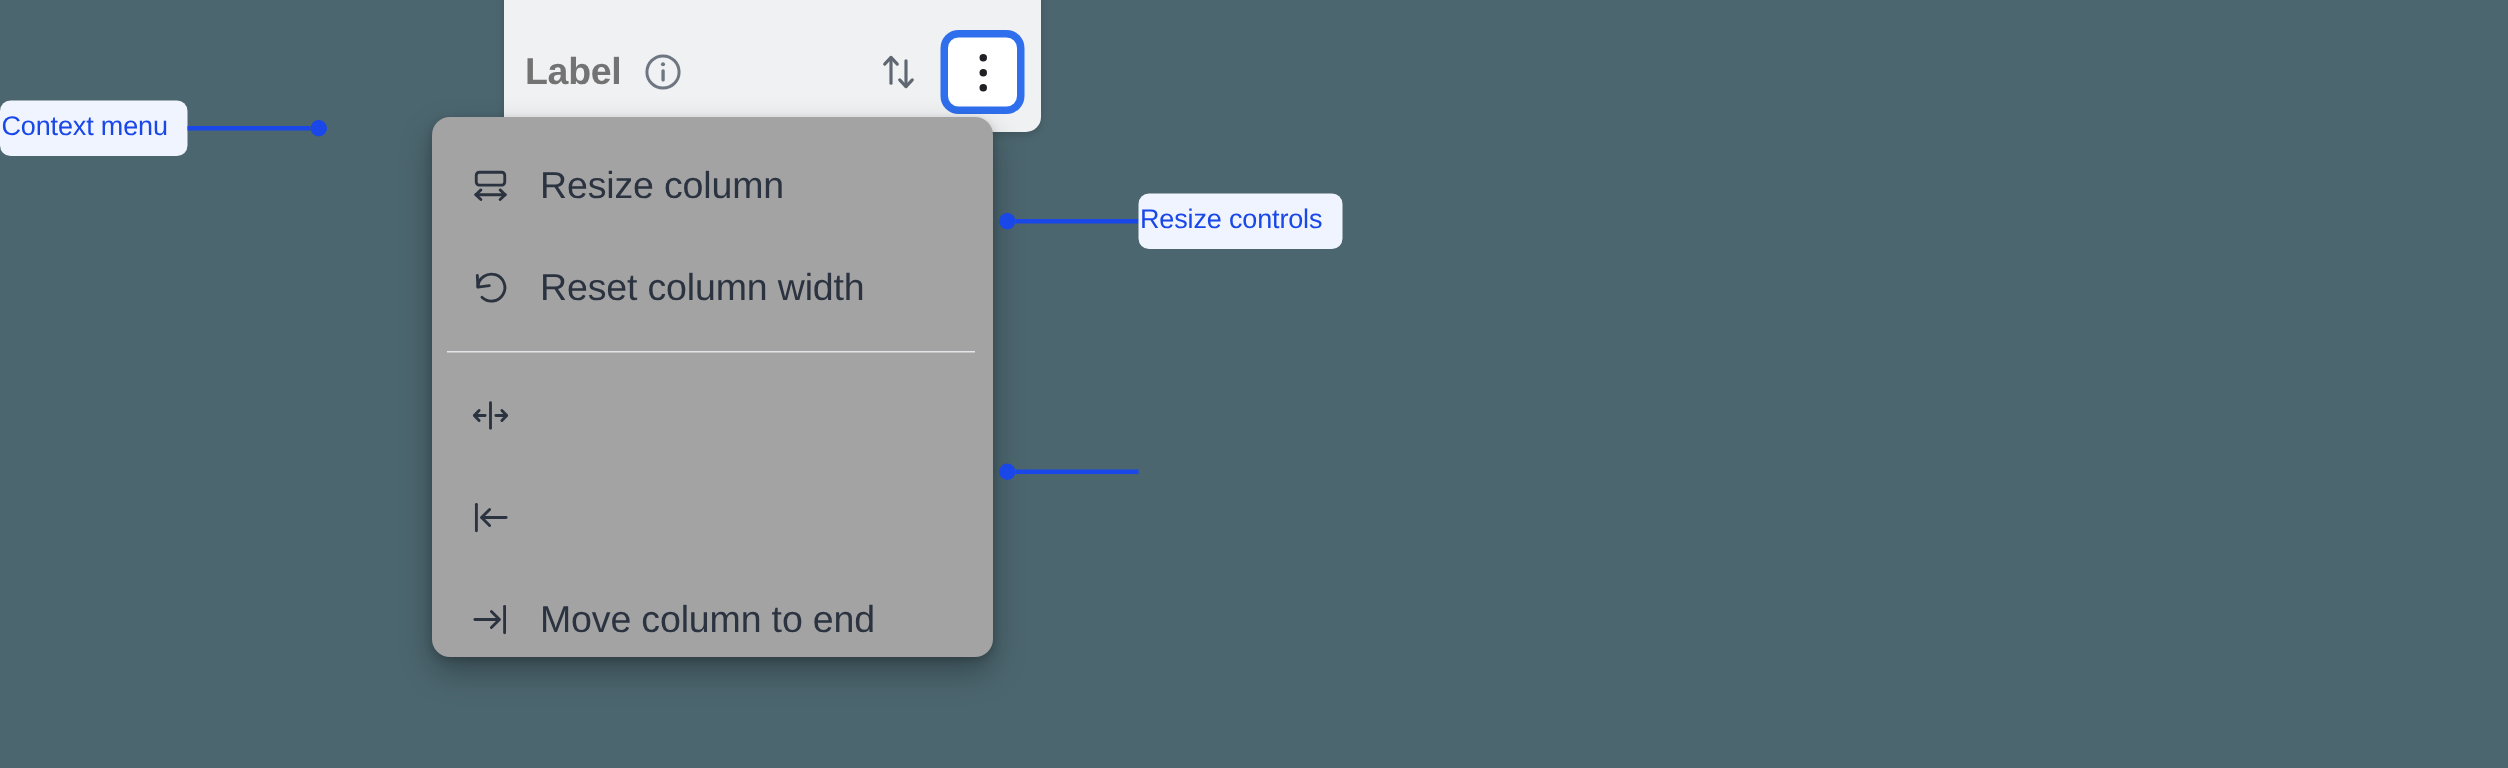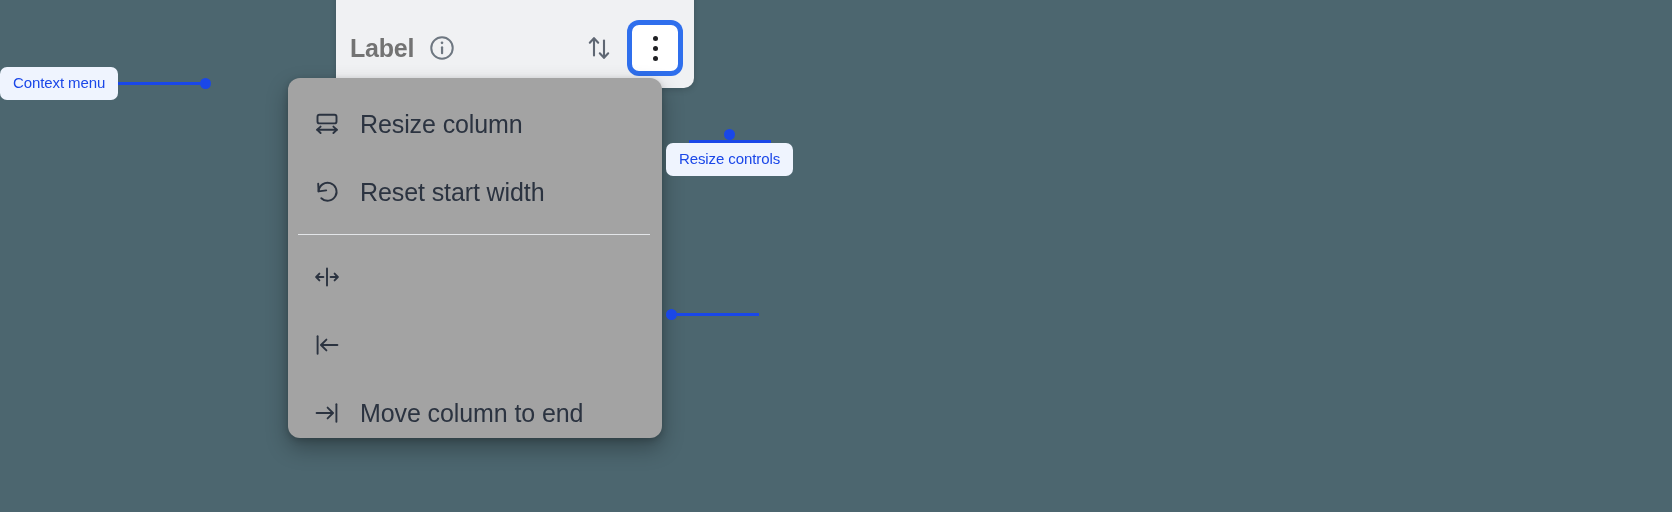--- a/index.html
+++ b/index.html
@@ -80,34 +80,34 @@
     height: 1px;
     background: #e3e5e8;
     margin: 8px 12px 8px 10px;
   }
 
   
   .callout { position: absolute; display: flex; align-items: center; z-index: 8; }
   .pill {
     background: #eff4fe;
     color: #1a47e8;
-    font-size: 15px;
+    font-size: 18px;
     border-radius: 7px;
-    padding: 7px 13px 9px 13px;
+    padding: 7px 13px 9px 1px;
     white-space: nowrap;
     letter-spacing: -.1px;
     text-align: right;
   }
   .leader { height: 3px; background: #1a47e8; }
   .dot { width: 11px; height: 11px; border-radius: 50%; background: #1a47e8; }
 
   #callout-context { left: 0px; top: 67px; }
   #callout-context .leader { width: 82px; }
 
-  #callout-resize { left: 666px; top: 129px; flex-direction: column; }
+  #callout-resize { left: 666px; top: 129px; }
   #callout-resize .leader { width: 82px; }
 
   #callout-movement { left: 666px; top: 309px; }
   #callout-movement .leader { width: 82px; }
 </style>
 </head>
 <body>
 
 <div class="header-card">
   <div class="header-inner">
@@ -156,21 +156,21 @@
     <span class="menu-text">Resize column</span>
   </div>
 
   <div class="menu-item">
     <span class="menu-icon">
       <svg width="28" height="28" viewBox="0 0 28 28" fill="none" stroke="#2b3340" stroke-width="1.9" stroke-linecap="round" stroke-linejoin="round">
         <path d="M5.6 13.2 A9 9 0 1 1 8.3 20.2"></path>
         <path d="M5.2 5.6 L5.6 13.4 L13.2 12.4"></path>
       </svg>
     </span>
-    <span class="menu-text">Reset start width</span>
+    <span class="menu-text">Reset column width</span>
   </div>
 
   <div class="menu-divider"></div>
 
   <div class="menu-item">
     <span class="menu-icon">
       <svg width="28" height="28" viewBox="0 0 28 28" fill="none" stroke="#2b3340" stroke-width="1.9" stroke-linecap="round" stroke-linejoin="round">
         <path d="M14 5.5 V22.5"></path>
         <path d="M10.4 14 H3.6"></path>
         <path d="M6.4 10.6 L3.2 14 L6.4 17.4"></path>

